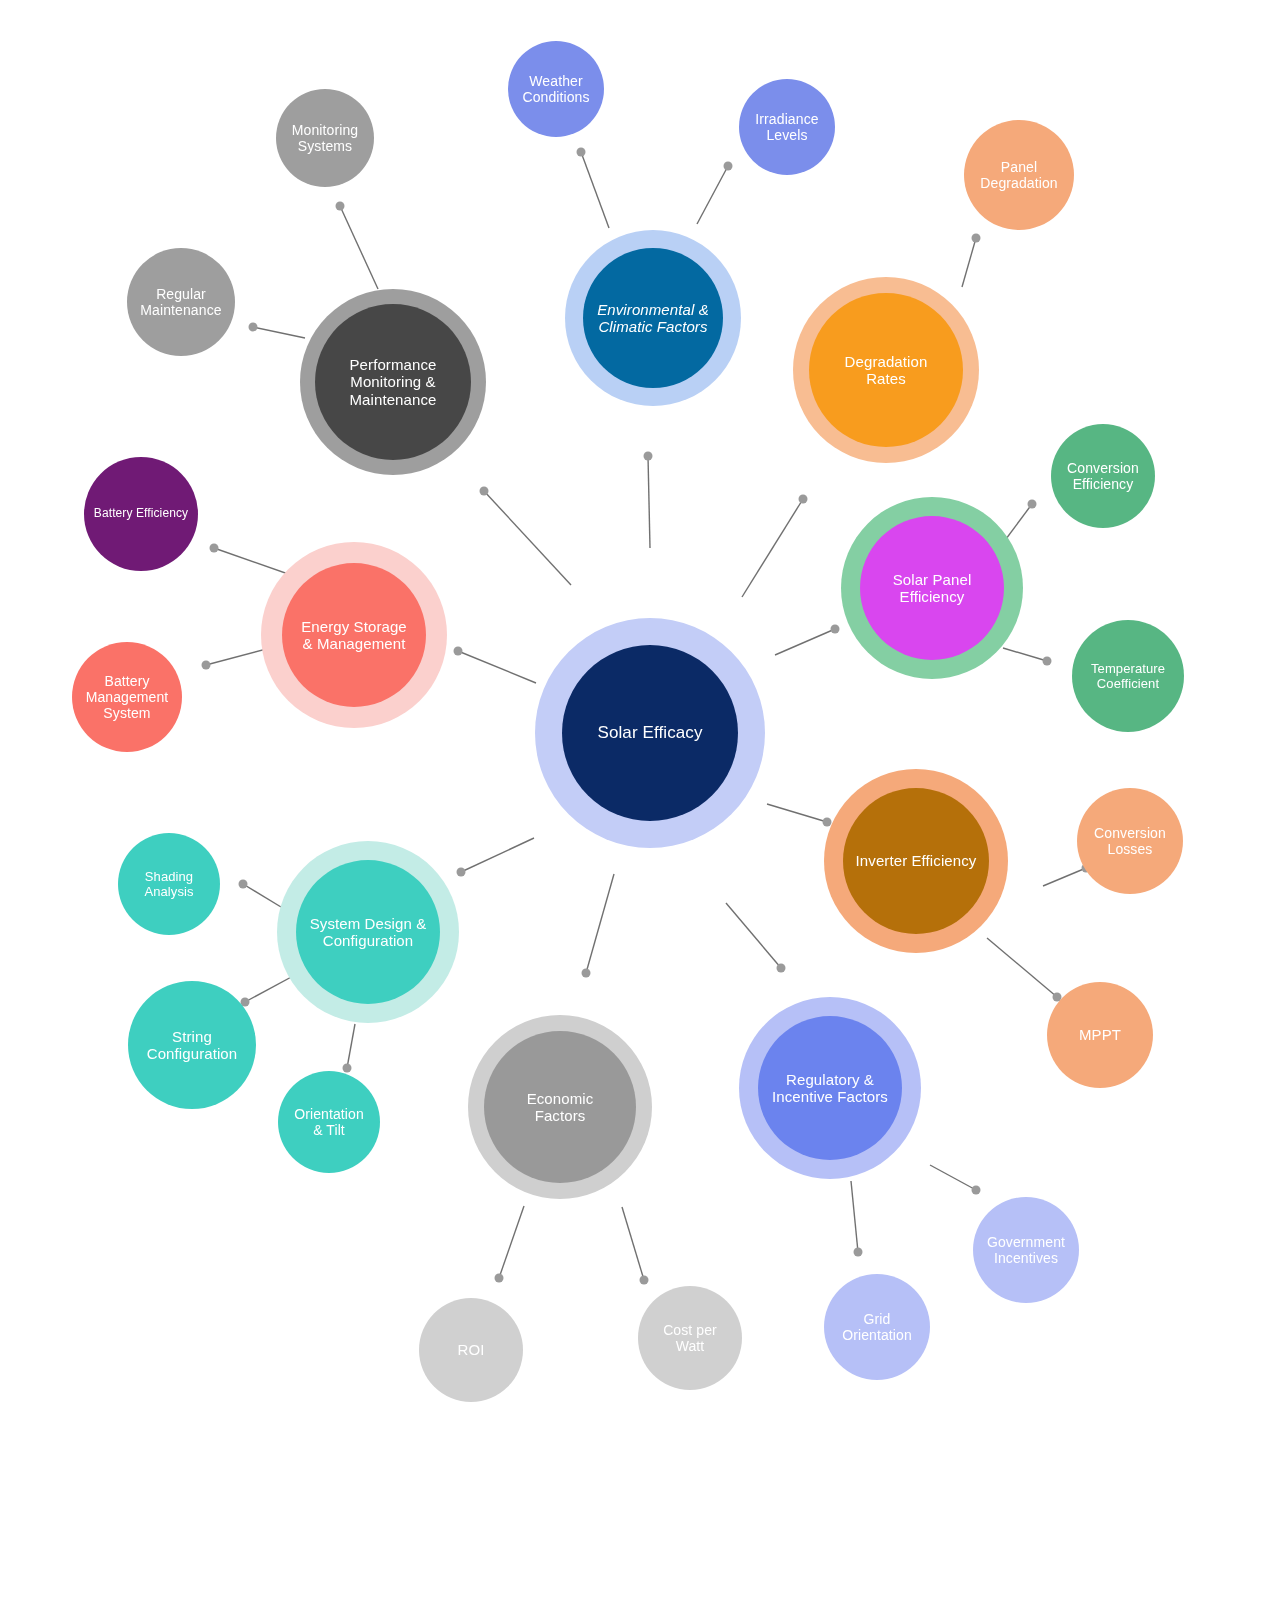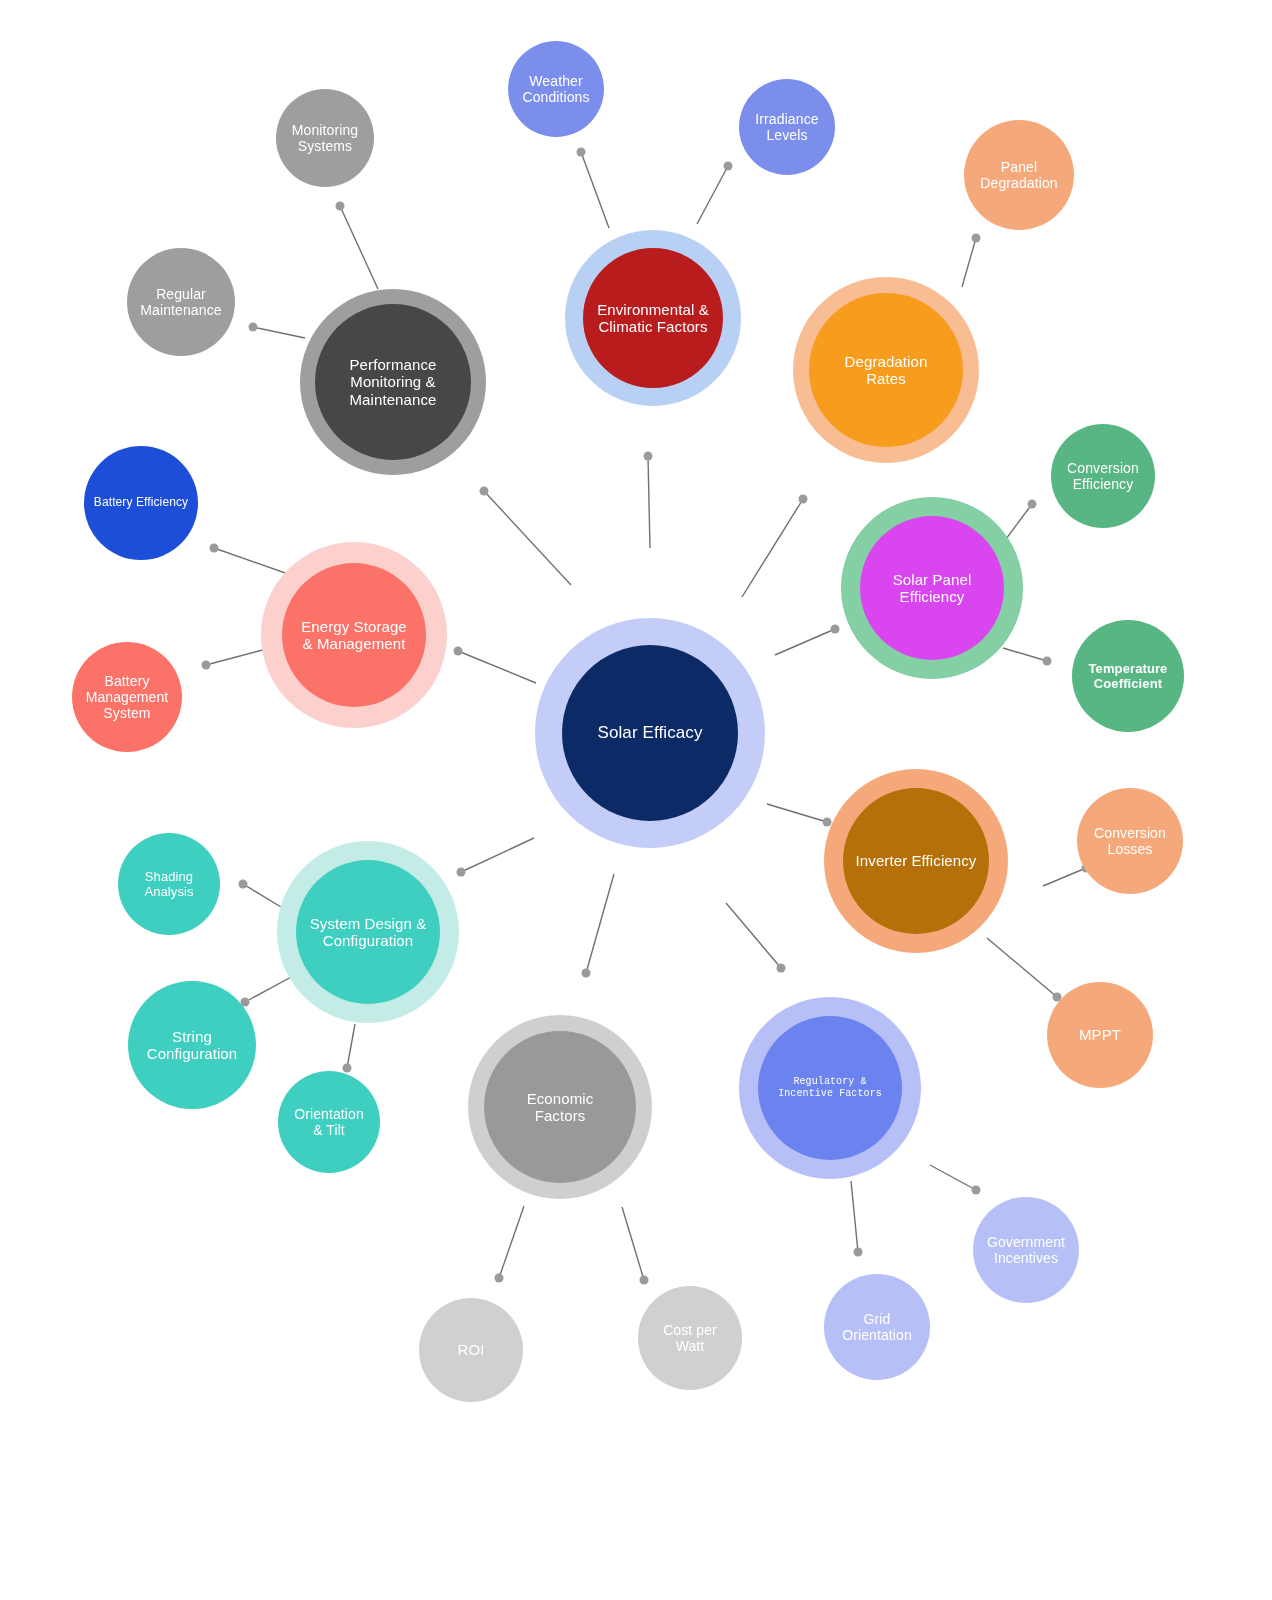--- a/index.html
+++ b/index.html
@@ -104,21 +104,21 @@
       <circle cx="340" cy="206" r="4.5" fill="#9a9a9a"></circle>
       <line x1="305" y1="338" x2="253" y2="327" stroke="#585858" stroke-width="1.4" opacity="0.85"></line>
       <circle cx="253" cy="327" r="4.5" fill="#9a9a9a"></circle>
     </svg>
   <div id="node-layer">
       <div class="halo" style="left: 535px; top: 618px; width: 230px; height: 230px; background: rgb(195, 205, 247);"></div>
       <div class="node" style="left: 562px; top: 645px; width: 176px; height: 176px; background: rgb(11, 42, 102);">
         <span class="node-label" style="font-size: 17px;">Solar Efficacy</span>
       </div>
       <div class="halo" style="left: 565px; top: 230px; width: 176px; height: 176px; background: rgb(185, 208, 245);"></div>
-      <div class="node" style="left: 583px; top: 248px; width: 140px; height: 140px; background: #b91c1c;">
+      <div class="node" style="left: 583px; top: 248px; width: 140px; height: 140px; background: #0369a1; font-style: italic;">
         <span class="node-label" style="font-size: 15px;">Environmental &amp;
 Climatic Factors</span>
       </div>
       <div class="node" style="left: 508px; top: 41px; width: 96px; height: 96px; background: rgb(123, 142, 235);">
         <span class="node-label" style="font-size: 14px;">Weather
 Conditions</span>
       </div>
       <div class="node" style="left: 739px; top: 79px; width: 96px; height: 96px; background: rgb(123, 142, 235);">
         <span class="node-label" style="font-size: 14px;">Irradiance
 Levels</span>
@@ -134,38 +134,38 @@
       </div>
       <div class="halo" style="left: 841px; top: 497px; width: 182px; height: 182px; background: rgb(132, 207, 163);"></div>
       <div class="node" style="left: 860px; top: 516px; width: 144px; height: 144px; background: #d946ef;">
         <span class="node-label" style="font-size: 15px;">Solar Panel
 Efficiency</span>
       </div>
       <div class="node" style="left: 1051px; top: 424px; width: 104px; height: 104px; background: rgb(87, 182, 131);">
         <span class="node-label" style="font-size: 14px;">Conversion
 Efficiency</span>
       </div>
-      <div class="node" style="left: 1072px; top: 620px; width: 112px; height: 112px; background: rgb(87, 182, 131); font-weight: bold;">
+      <div class="node" style="left: 1072px; top: 620px; width: 112px; height: 112px; background: rgb(87, 182, 131);">
         <span class="node-label" style="font-size: 13px;">Temperature
 Coefficient</span>
       </div>
       <div class="halo" style="left: 824px; top: 769px; width: 184px; height: 184px; background: rgb(245, 169, 122);"></div>
       <div class="node" style="left: 843px; top: 788px; width: 146px; height: 146px; background: rgb(181, 112, 10);">
         <span class="node-label" style="font-size: 15px;">Inverter Efficiency</span>
       </div>
       <div class="node" style="left: 1077px; top: 788px; width: 106px; height: 106px; background: rgb(245, 169, 122);">
         <span class="node-label" style="font-size: 14px;">Conversion
 Losses</span>
       </div>
       <div class="node" style="left: 1047px; top: 982px; width: 106px; height: 106px; background: rgb(245, 169, 122);">
         <span class="node-label" style="font-size: 15px;">MPPT</span>
       </div>
       <div class="halo" style="left: 739px; top: 997px; width: 182px; height: 182px; background: rgb(182, 192, 247);"></div>
       <div class="node" style="left: 758px; top: 1016px; width: 144px; height: 144px; background: rgb(107, 131, 238);">
-        <span class="node-label" style="font-size: 10px; font-family: Liberation Mono, monospace;">Regulatory &amp;
+        <span class="node-label" style="font-size: 15px;">Regulatory &amp;
 Incentive Factors</span>
       </div>
       <div class="node" style="left: 824px; top: 1274px; width: 106px; height: 106px; background: rgb(182, 192, 247);">
         <span class="node-label" style="font-size: 14px;">Grid
 Orientation</span>
       </div>
       <div class="node" style="left: 973px; top: 1197px; width: 106px; height: 106px; background: rgb(182, 192, 247);">
         <span class="node-label" style="font-size: 14px;">Government
 Incentives</span>
       </div>
@@ -196,21 +196,21 @@
       </div>
       <div class="node" style="left: 278px; top: 1071px; width: 102px; height: 102px; background: rgb(62, 207, 192);">
         <span class="node-label" style="font-size: 14px;">Orientation
 &amp; Tilt</span>
       </div>
       <div class="halo" style="left: 261px; top: 542px; width: 186px; height: 186px; background: rgb(251, 208, 205);"></div>
       <div class="node" style="left: 282px; top: 563px; width: 144px; height: 144px; background: rgb(250, 114, 104);">
         <span class="node-label" style="font-size: 15px;">Energy Storage
 &amp; Management</span>
       </div>
-      <div class="node" style="left: 84px; top: 446px; width: 114px; height: 114px; background: #1d4ed8; justify-content: center;">
+      <div class="node" style="left: 84px; top: 457px; width: 114px; height: 114px; background: #701a75; justify-content: center;">
         <span class="node-label" style="font-size: 12px;">Battery Efficiency</span>
       </div>
       <div class="node" style="left: 72px; top: 642px; width: 110px; height: 110px; background: rgb(250, 114, 104);">
         <span class="node-label" style="font-size: 14px;">Battery
 Management
 System</span>
       </div>
       <div class="halo" style="left: 300px; top: 289px; width: 186px; height: 186px; background: rgb(158, 158, 158);"></div>
       <div class="node" style="left: 315px; top: 304px; width: 156px; height: 156px; background: rgb(71, 71, 71);">
         <span class="node-label" style="font-size: 15px;">Performance

